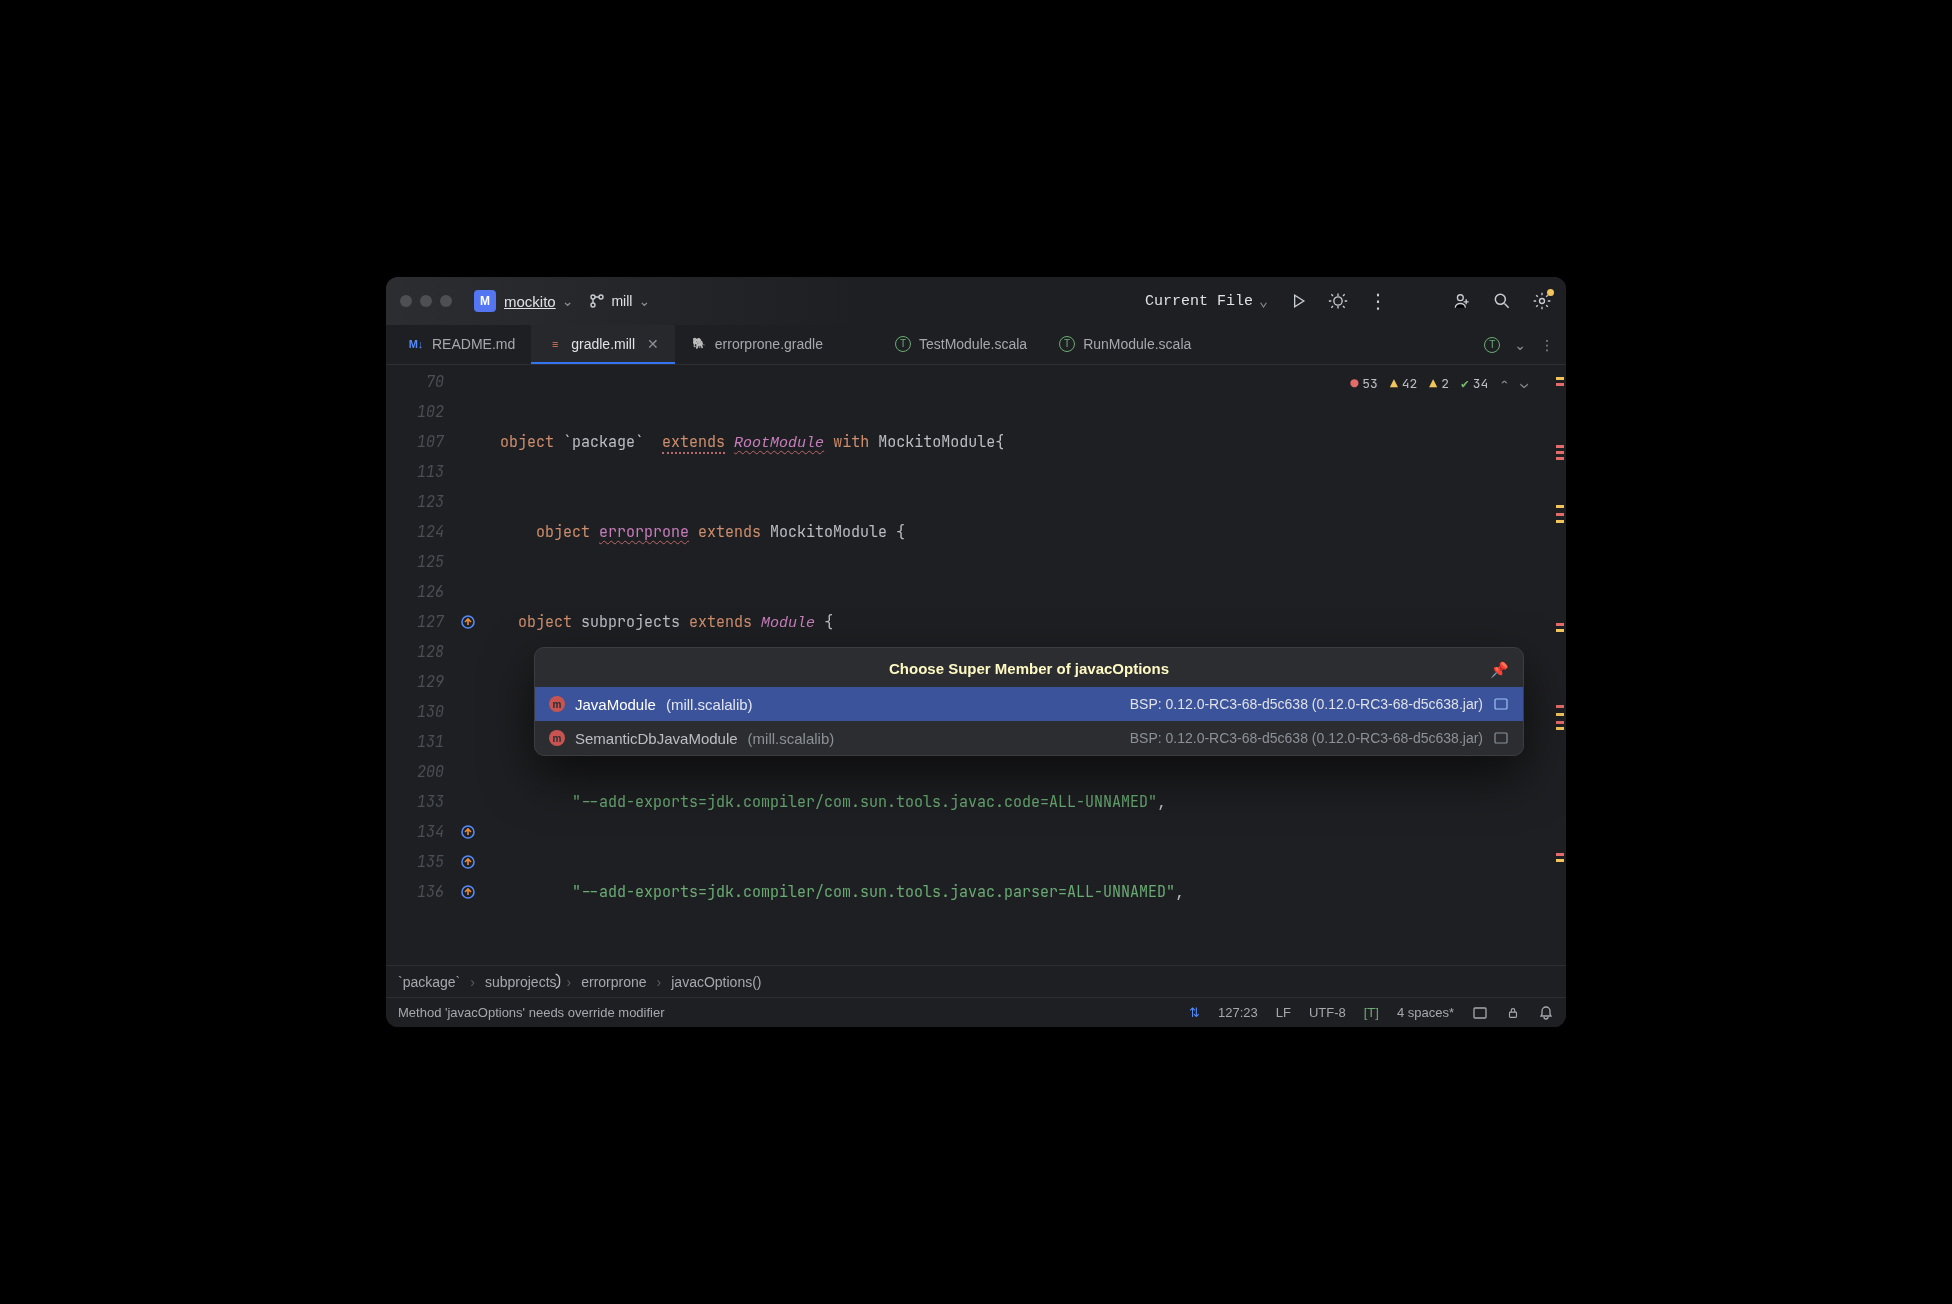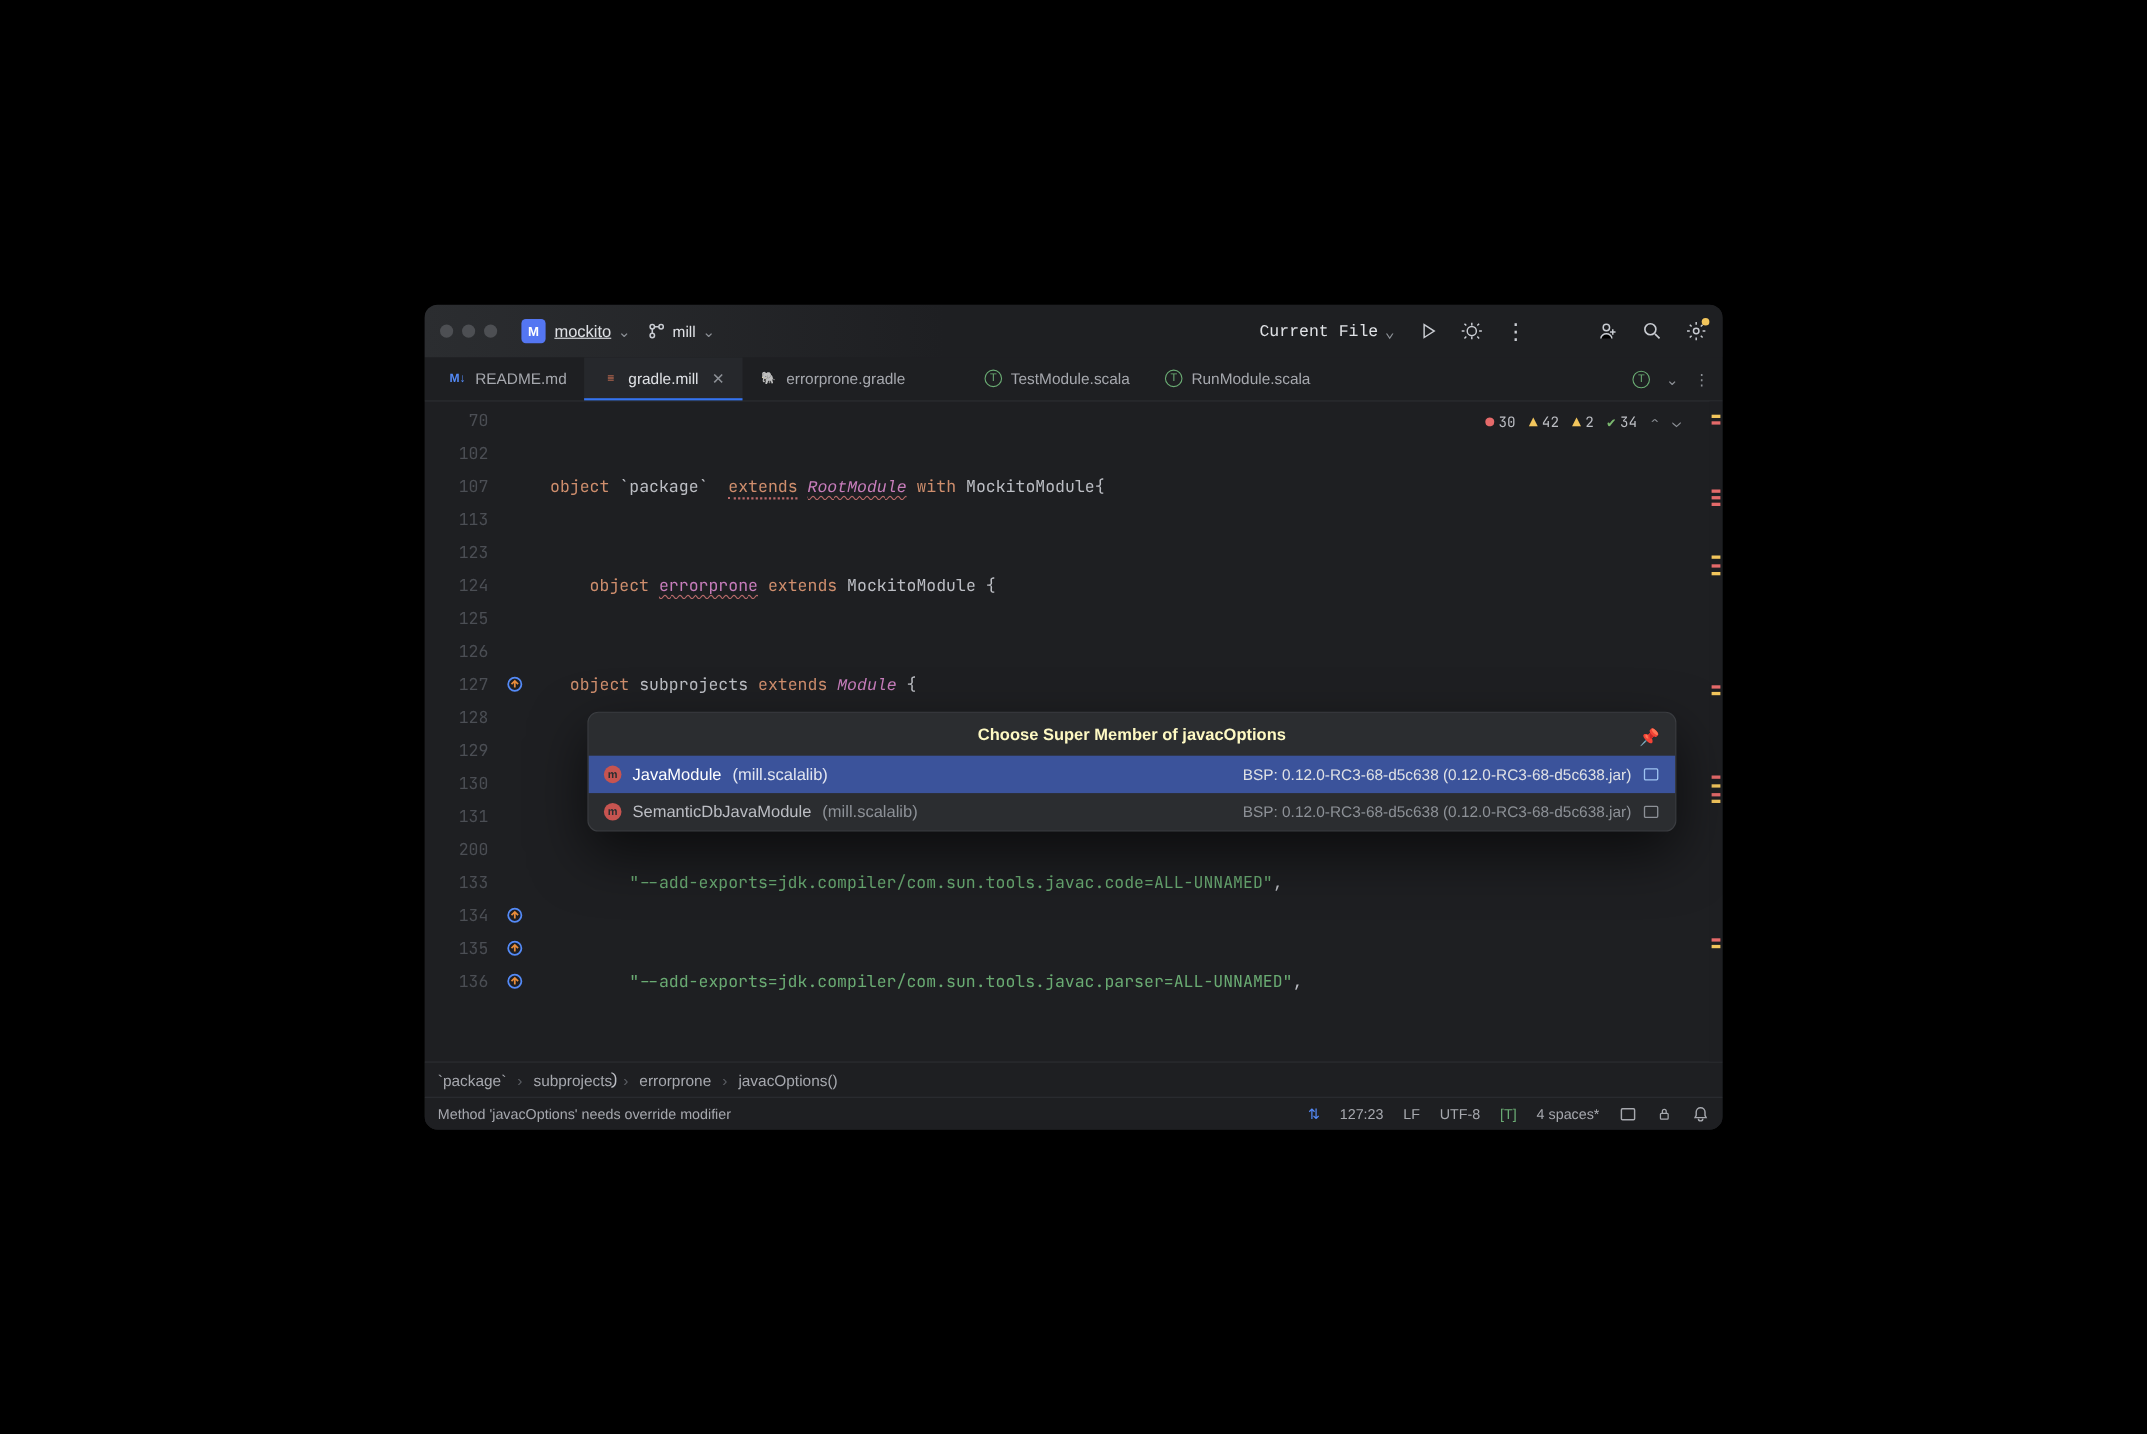--- a/index.html
+++ b/index.html
@@ -61,21 +61,21 @@
   padding: 0 16px; color:#a6a8ae; font-size:14px;
   border-bottom: 2px solid transparent;
 }
 .tab.active { color:#dfe1e5; background:#26282c; border-bottom-color:#3574f0;}
 .tab-icon { width:16px; height:16px; display:flex; align-items:center; justify-content:center; font-size:11px; }
 .tab-close { color:#8d9197; margin-left:4px; }
 .tabs-right { margin-left:auto; display:flex; align-items:center; gap:14px; padding-right:12px; color:#8d9197;}
 
 
 .editor { position:relative; height: calc(100% - 48px - 40px - 32px - 30px); font-family: "JetBrains Mono", Menlo, monospace; font-size:15px; display:flex; }
-.gutter { width:68px; text-align:right; padding-right:10px; color:#4b4e54; user-select:none; line-height:30px; padding-top:2px;}
+.gutter { width:68px; text-align:right; padding-right:10px; color:#4b4e54; user-select:none; line-height:30px; padding-top:2px;font-style:italic;}
 .gutter div { height:30px; }
 .gicons { width:28px; line-height:30px; padding-top:2px;}
 .gicons div { height:30px; display:flex; align-items:center; justify-content:center;}
 .code { flex:1; padding-top:2px; line-height:30px; white-space:pre; position:relative;}
 .code .line { height:30px; }
 .kw { color:#cf8e6d; }
 .ty { color:#c77dbb; font-style: italic; font-family: Liberation Mono, monospace;}
 .str { color:#6aab73; }
 .id { color:#bcbec4; }
 .def { color:#c77dbb; }
@@ -282,21 +282,21 @@
       
       
       
       
       
       
       
 
       
       <div class="inspect">
-        <span class="badge"><span class="b-err">●</span><span>30</span></span>
+        <span class="badge"><span class="b-err">●</span><span>53</span></span>
         <span class="badge"><span class="b-warn">▲</span><span>42</span></span>
         <span class="badge"><span class="b-wwarn">▲</span><span>2</span></span>
         <span class="badge"><span class="b-ok">✔</span><span>34</span></span>
         <span style="color:#8d9197">⌃</span>
         <span style="color:#8d9197">⌄</span>
       </div>
 
       
       <div class="stripe" id="stripe"><div class="mark" style="top: 12px; background: rgb(242, 197, 92);"></div><div class="mark" style="top: 18px; background: rgb(229, 106, 106);"></div><div class="mark" style="top: 80px; background: rgb(229, 106, 106);"></div><div class="mark" style="top: 86px; background: rgb(229, 106, 106);"></div><div class="mark" style="top: 92px; background: rgb(229, 106, 106);"></div><div class="mark" style="top: 140px; background: rgb(242, 197, 92);"></div><div class="mark" style="top: 148px; background: rgb(229, 106, 106);"></div><div class="mark" style="top: 155px; background: rgb(242, 197, 92);"></div><div class="mark" style="top: 258px; background: rgb(229, 106, 106);"></div><div class="mark" style="top: 264px; background: rgb(242, 197, 92);"></div><div class="mark" style="top: 340px; background: rgb(229, 106, 106);"></div><div class="mark" style="top: 348px; background: rgb(242, 197, 92);"></div><div class="mark" style="top: 356px; background: rgb(229, 106, 106);"></div><div class="mark" style="top: 362px; background: rgb(242, 197, 92);"></div><div class="mark" style="top: 488px; background: rgb(229, 106, 106);"></div><div class="mark" style="top: 494px; background: rgb(242, 197, 92);"></div></div>
     </div>

